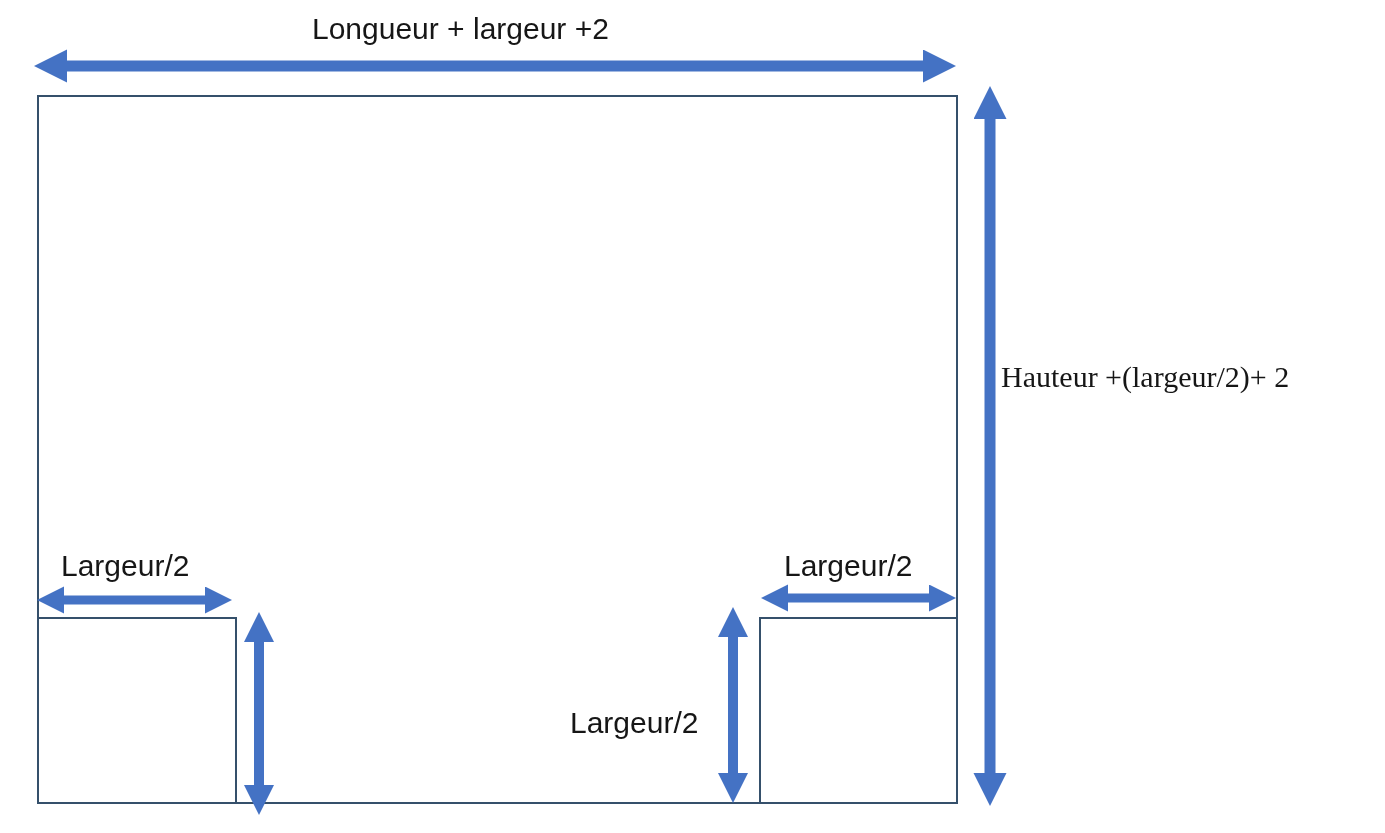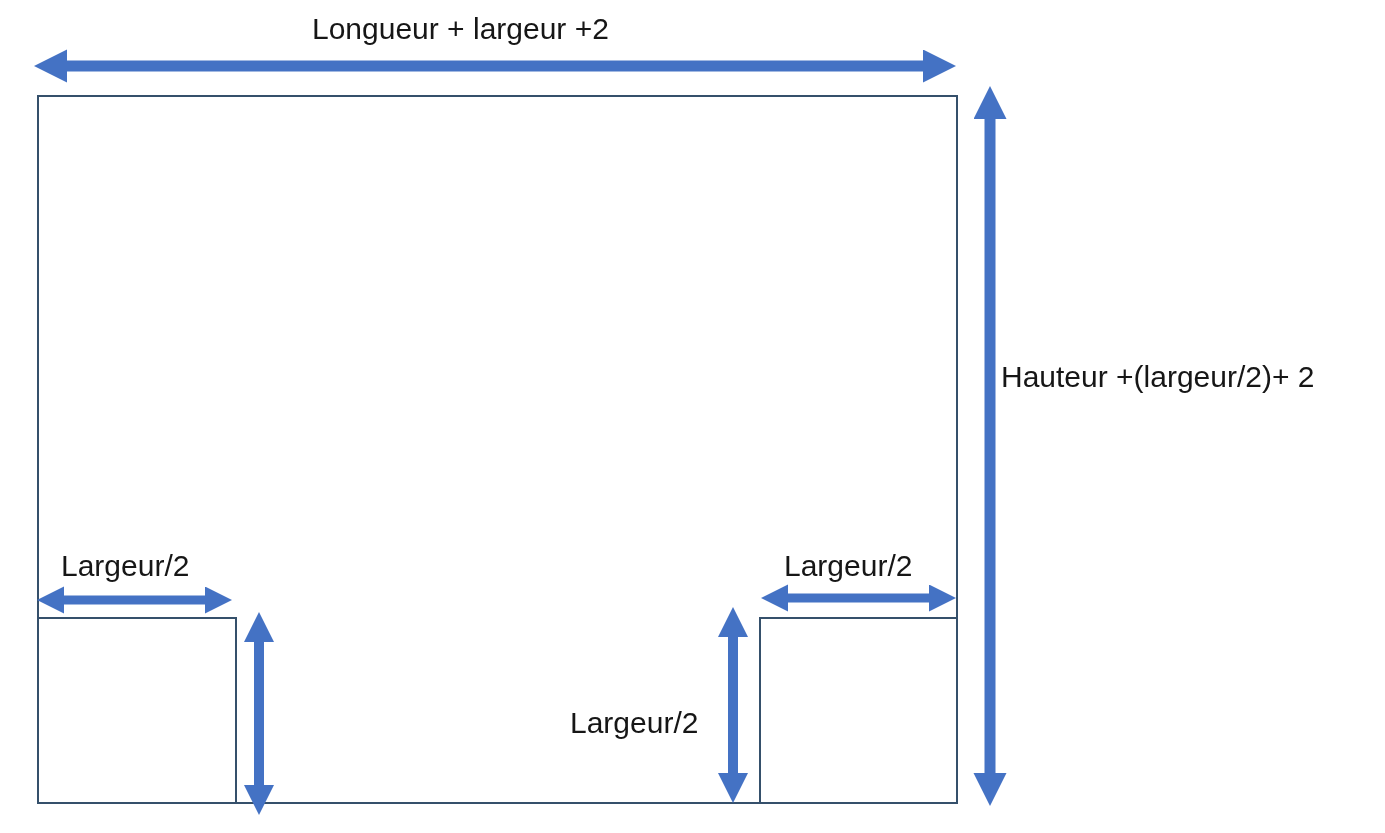--- a/index.html
+++ b/index.html
@@ -71,21 +71,21 @@
 
     <line class="arrow-line" x1="788" y1="598" x2="929" y2="598" stroke-width="9" marker-start="url(#ah)" marker-end="url(#ah)"></line>
 
     <line class="arrow-line" x1="259" y1="642" x2="259" y2="785" stroke-width="10" marker-start="url(#ah)" marker-end="url(#ah)"></line>
 
     <line class="arrow-line" x1="733" y1="637" x2="733" y2="773" stroke-width="10" marker-start="url(#ah)" marker-end="url(#ah)"></line>
   </svg>
 
   <div class="dim-label" style="left:312px; top:12px;">Longueur + largeur +2</div>
 
-  <div class="dim-label" style="left:1001px; top:360px;">Hauteur +(largeur/2)+ 2</div>
+  <div class="dim-label" style="left:1001px; top:360px;font-family:Liberation Serif, serif;">Hauteur +(largeur/2)+ 2</div>
 
   <div class="dim-label" style="left:61px; top:549px;">Largeur/2</div>
 
   <div class="dim-label" style="left:784px; top:549px;">Largeur/2</div>
 
   <div class="dim-label" style="left:570px; top:706px;">Largeur/2</div>
 
 </div>
 
 </body></html>

